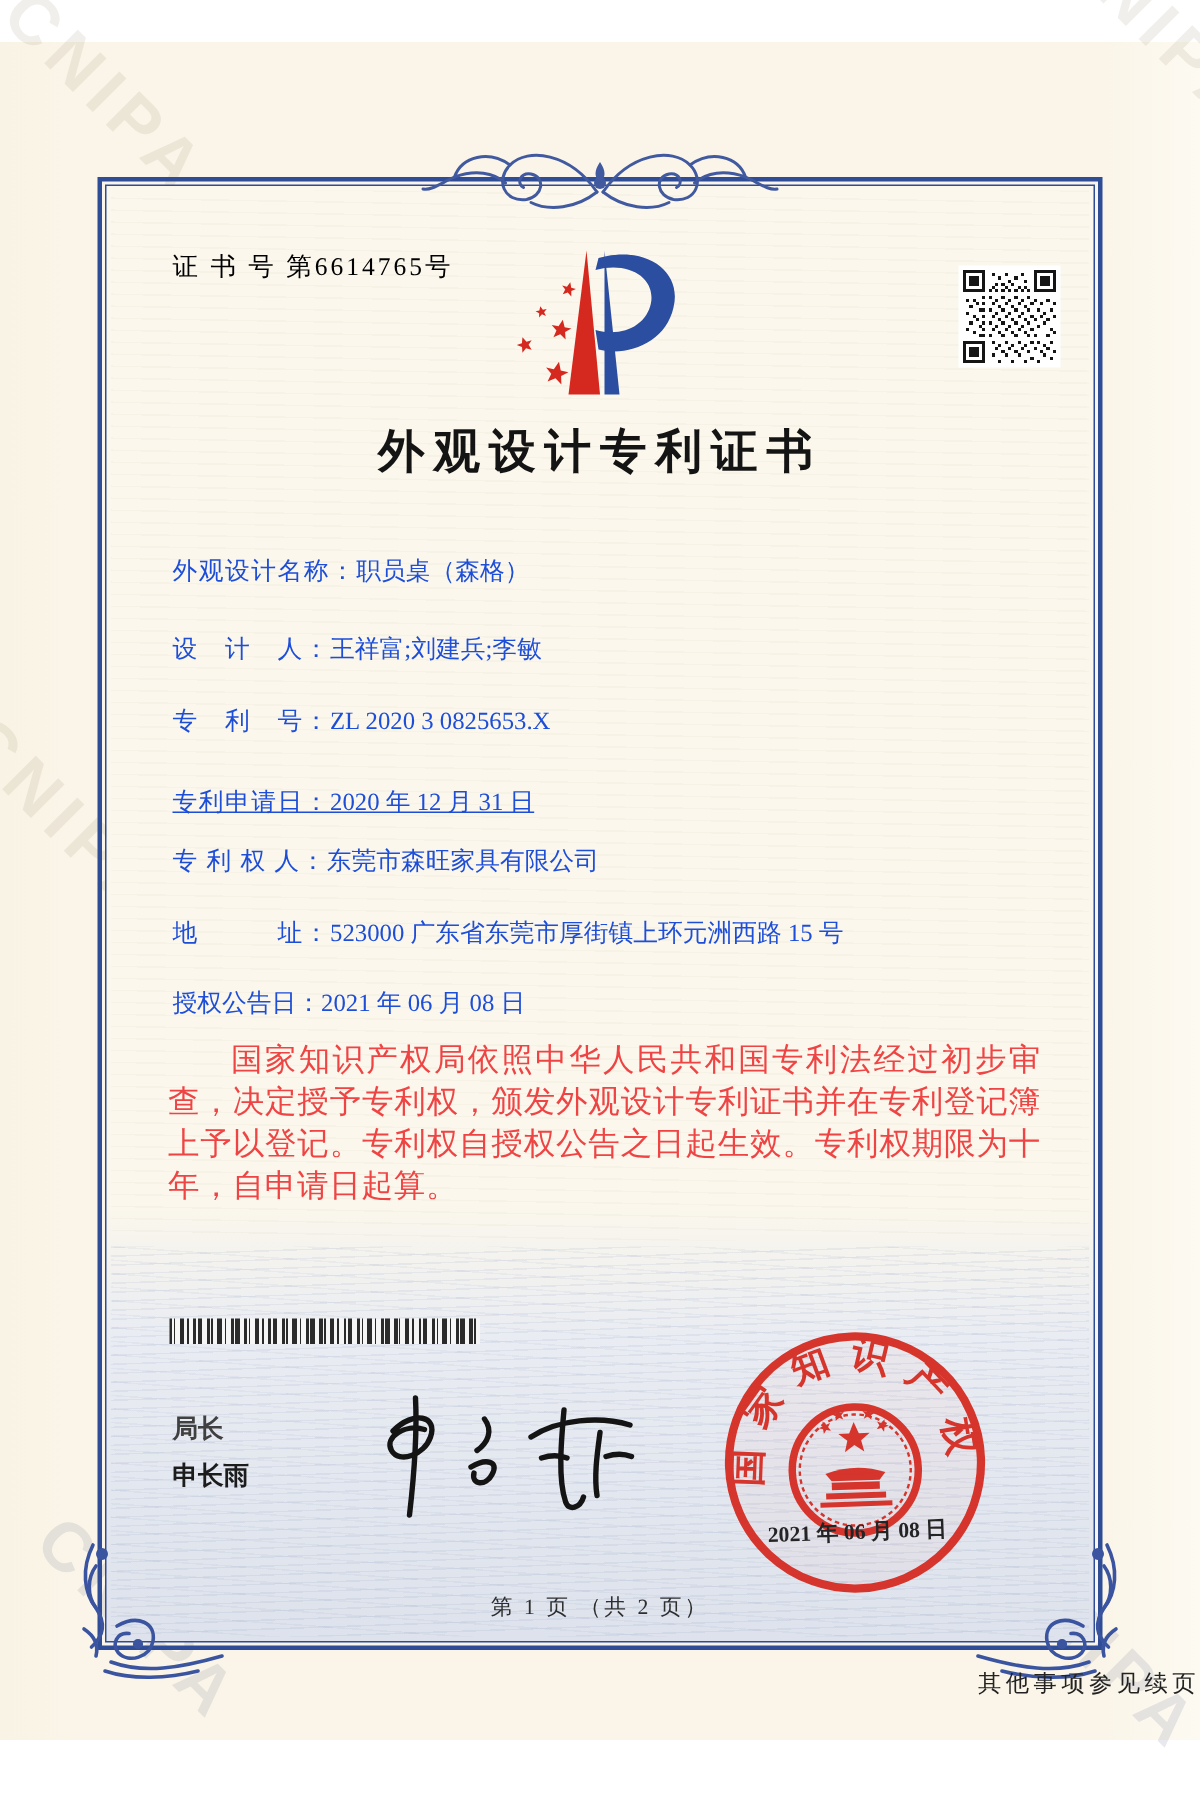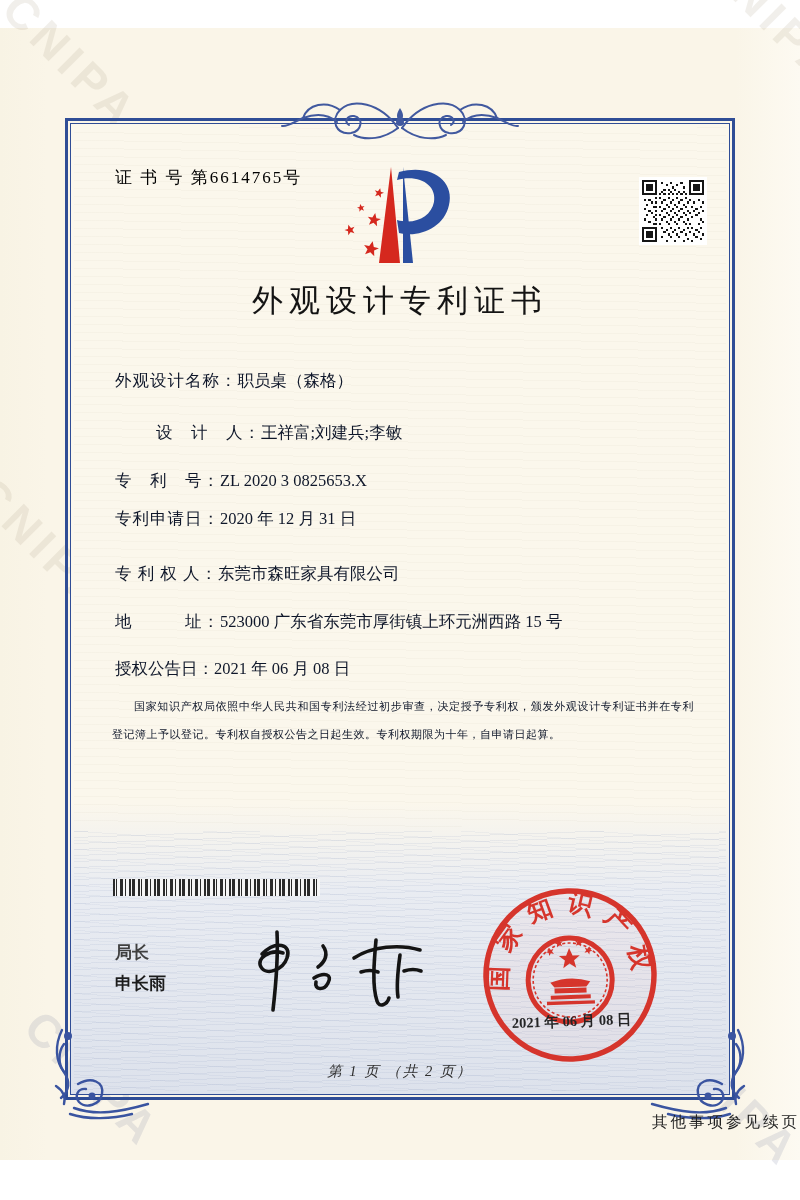--- a/index.html
+++ b/index.html
@@ -30,30 +30,30 @@
   .waves-top { position:absolute; left:3px; right:3px; top:3px; height:700px;
            background:repeating-linear-gradient(181deg, rgba(160,150,120,0.05) 0 1px, transparent 1px 8px); }
 
   
   .cert-no { position:absolute; left:115px; top:166px; font-size:17px; color:#000000;
              letter-spacing:2px; }
   .logo { position:absolute; left:333px; top:158px; width:130px; height:112px; }
   .qr { position:absolute; left:639px; top:177px; width:68px; height:68px; background:#fff;
         padding:3px; }
   .title { position:absolute; left:0; top:280px; width:800px; text-align:center;
-           font-size:31px; font-weight:normal; letter-spacing:6px; color:#141414; }
-
-  
-  .field { position:absolute; left:115px; font-size:16.5px; color:#0f172a; white-space:nowrap; }
+           font-size:31px; font-weight:bold; letter-spacing:6px; color:#141414; }
+
+  
+  .field { position:absolute; left:115px; font-size:16.5px; color:#1d4ed8; white-space:nowrap; }
   .field .flabel { letter-spacing:1px; }
   .grant-no { position:absolute; left:410px; top:0; }
 
   
-  .paras { position:absolute; left:112px; top:692px; width:582px; font-size:11px;
-           color:#0f172a; line-height:28px; letter-spacing:0.5px; text-align:justify; }
+  .paras { position:absolute; left:112px; top:692px; width:582px; font-size:21px;
+           color:#ef4444; line-height:28px; letter-spacing:0.5px; text-align:justify; }
   .paras p { text-indent:2em; }
 
   
   .barcode { position:absolute; left:113px; top:879px; width:207px; height:17px;
              background:repeating-linear-gradient(90deg,
                #2b2b2b 0 2px, #f6f6f6 2px 3px, #2b2b2b 3px 4px, #f6f6f6 4px 7px,
                #2b2b2b 7px 10px, #f6f6f6 10px 12px, #2b2b2b 12px 13px, #f6f6f6 13px 16px,
                #2b2b2b 16px 18px, #f6f6f6 18px 19px, #2b2b2b 19px 22px, #f6f6f6 22px 25px); }
 
   
@@ -62,21 +62,21 @@
   .sig-name  { position:absolute; left:115px; top:972px; font-family:Liberation Sans, sans-serif;
                font-weight:bold; font-size:17px; color:#1c1c1c; }
   .sig-svg { position:absolute; left:228px; top:922px; width:215px; height:95px; }
 
   
   .seal { position:absolute; left:480px; top:885px; width:180px; height:180px;
           transform:rotate(-2deg); opacity:0.93; }
 
   
   .page-ind { position:absolute; left:65px; top:1062px; width:670px; text-align:center;
-              font-size:14.5px; color:#2e2e2e; letter-spacing:2px;font-style:italic; }
+              font-size:14.5px; color:#2e2e2e; letter-spacing:2px; }
   .cont-note { position:absolute; left:0; top:1112px; width:800px; text-align:right;
                font-size:15.5px; color:#222; letter-spacing:3px; }
 
   .ornament-top { position:absolute; left:280px; top:94px; width:240px; height:54px; }
   .ornament-bl { position:absolute; left:48px; top:1026px; width:104px; height:94px; }
   .ornament-br { position:absolute; left:648px; top:1026px; width:104px; height:94px; transform:scaleX(-1); }
 </style>
 </head>
 <body>
 
@@ -185,27 +185,27 @@
              M9,26h1v1h-1z M13,26h1v1h-1z M17,26h1v1h-1z M21,27h1v1h-1z M25,26h1v1h-1z M27,27h1v1h-1z
              M11,28h1v1h-1z M15,28h1v1h-1z M19,28h1v1h-1z M23,28h1v1h-1z"></path>
   </g>
 </svg>
 
 <div class="title">外观设计专利证书</div>
 
 <div class="field" style="top:370px;">
   <span class="flabel">外观设计名称：</span><span class="fvalue">职员桌（森格）</span>
 </div>
-<div class="field" style="top:422px;margin-left:41px;">
+<div class="field" style="top:422px;">
   <span class="flabel">设　计　人：</span><span class="fvalue">王祥富;刘建兵;李敏</span>
 </div>
 <div class="field" style="top:470px;">
   <span class="flabel">专　利　号：</span><span class="fvalue">ZL 2020 3 0825653.X</span>
 </div>
-<div class="field" style="top:508px;">
+<div class="field" style="top:524px;text-decoration:underline;">
   <span class="flabel">专利申请日：</span><span class="fvalue">2020 年 12 月 31 日</span>
 </div>
 <div class="field" style="top:563px;">
   <span class="flabel">专 利 权 人：</span><span class="fvalue">东莞市森旺家具有限公司</span>
 </div>
 <div class="field" style="top:611px;">
   <span class="flabel">地　　　址：</span><span class="fvalue">523000 广东省东莞市厚街镇上环元洲西路 15 号</span>
 </div>
 <div class="field" style="top:658px; width:580px;font-family:Liberation Serif, serif;">
   <span>授权公告日：</span><span>2021 年 06 月 08 日</span>

